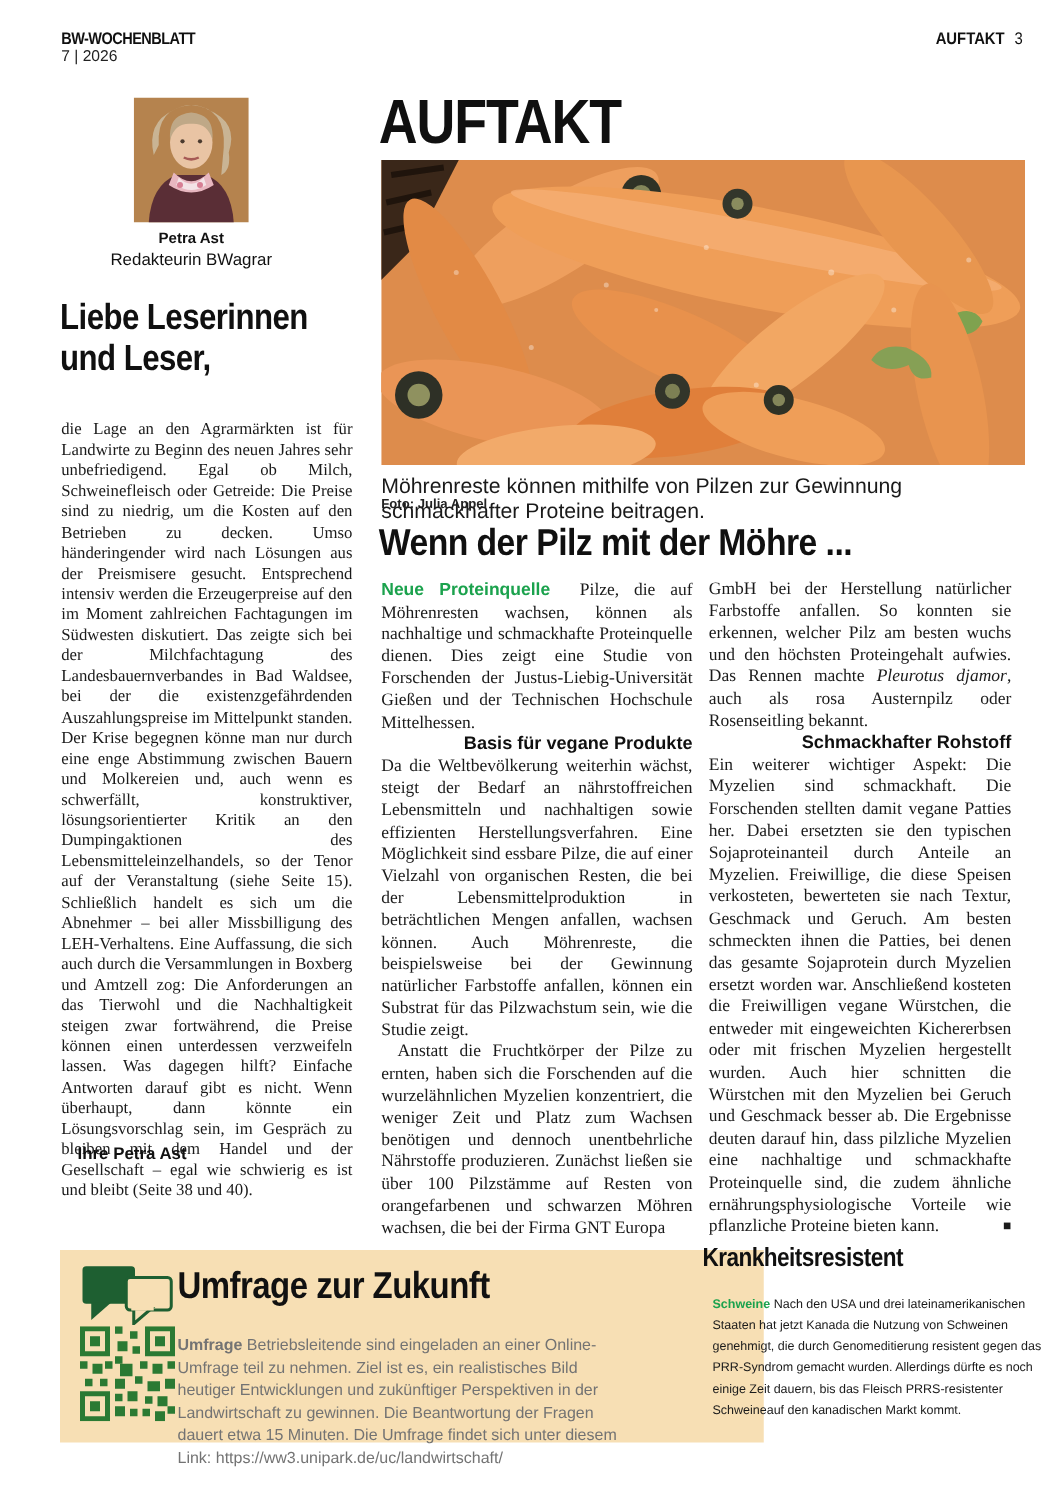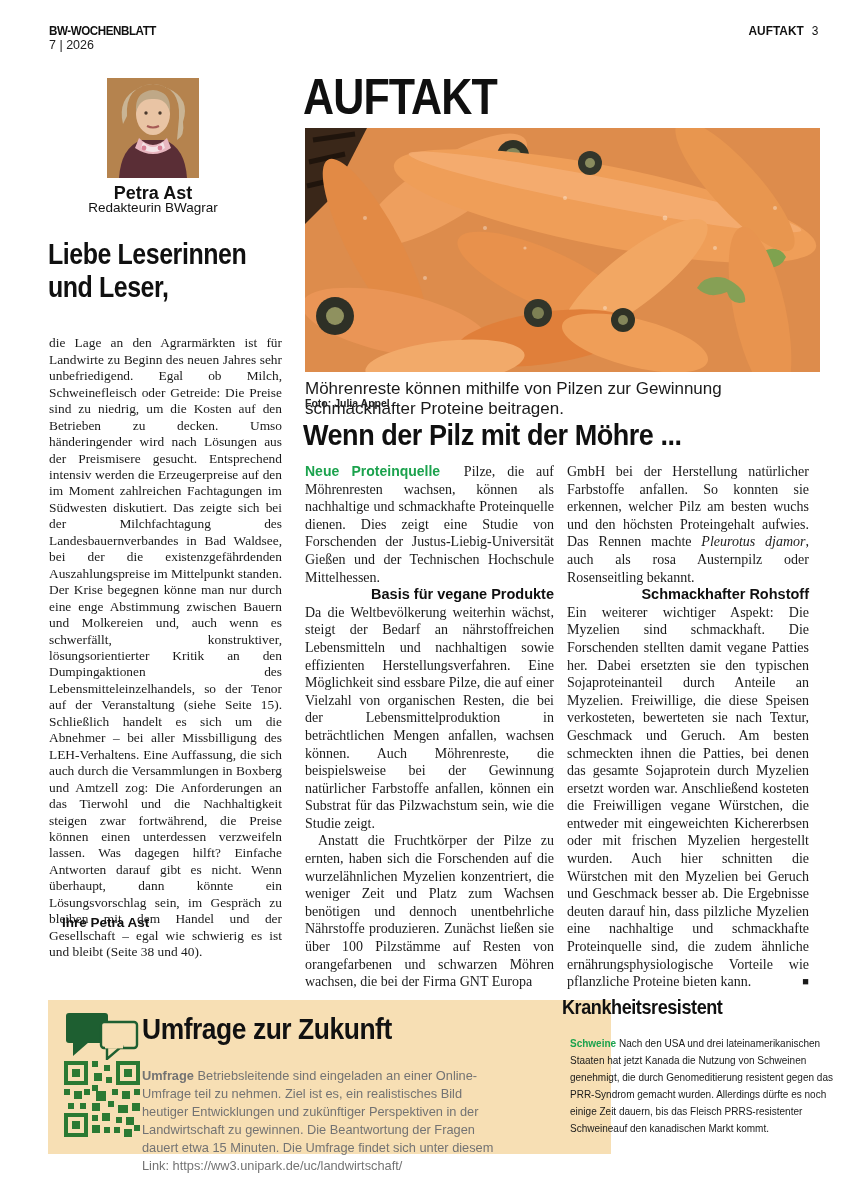--- a/index.html
+++ b/index.html
@@ -9,21 +9,21 @@
   .cond{font-family:"Liberation Sans",sans-serif;font-weight:bold;transform:scaleX(.86);
         transform-origin:0 0;white-space:nowrap;letter-spacing:-.5px;color:#101010;}
   
   .mast-title{left:49px;top:23px;font-size:13.5px;}
   .mast-issue{left:49px;top:38px;font-size:12.5px;color:#222;}
   .head-right{top:23px;right:31px;font-size:13.5px;font-weight:bold;transform:scaleX(.88);
         transform-origin:100% 0;white-space:nowrap;}
   .head-right .pgnum{font-weight:normal;margin-left:9px;}
   
   .portrait{left:107px;top:78px;width:92px;height:100px;}
-  .author-name{left:49px;top:183px;width:208px;text-align:center;font-size:18px;font-weight:bold;}
+  .author-name{left:49px;top:183px;width:208px;text-align:center;font-size:12px;font-weight:bold;}
   .author-role{left:49px;top:200px;width:208px;text-align:center;font-size:13.5px;}
   .ed-headline{left:48px;top:238px;font-size:29px;line-height:33px;}
   .ed-body{left:49px;top:322px;width:233px;font-family:"Liberation Serif",serif;
         font-size:13.4px;line-height:16.45px;text-align:justify;hyphens:auto;color:#1a1a1a;}
   .signoff{left:62px;top:915px;font-size:13.5px;font-weight:bold;}
   
   .auftakt-title{left:303px;top:68px;font-size:50px;letter-spacing:-1px;}
   .photo{left:305px;top:128px;width:515px;height:244px;}
   .caption{left:305px;top:379px;width:470px;font-size:17px;color:#1a1a1a;}
   .credit{left:305px;top:397px;font-size:10.5px;color:#222;font-weight:bold;}

